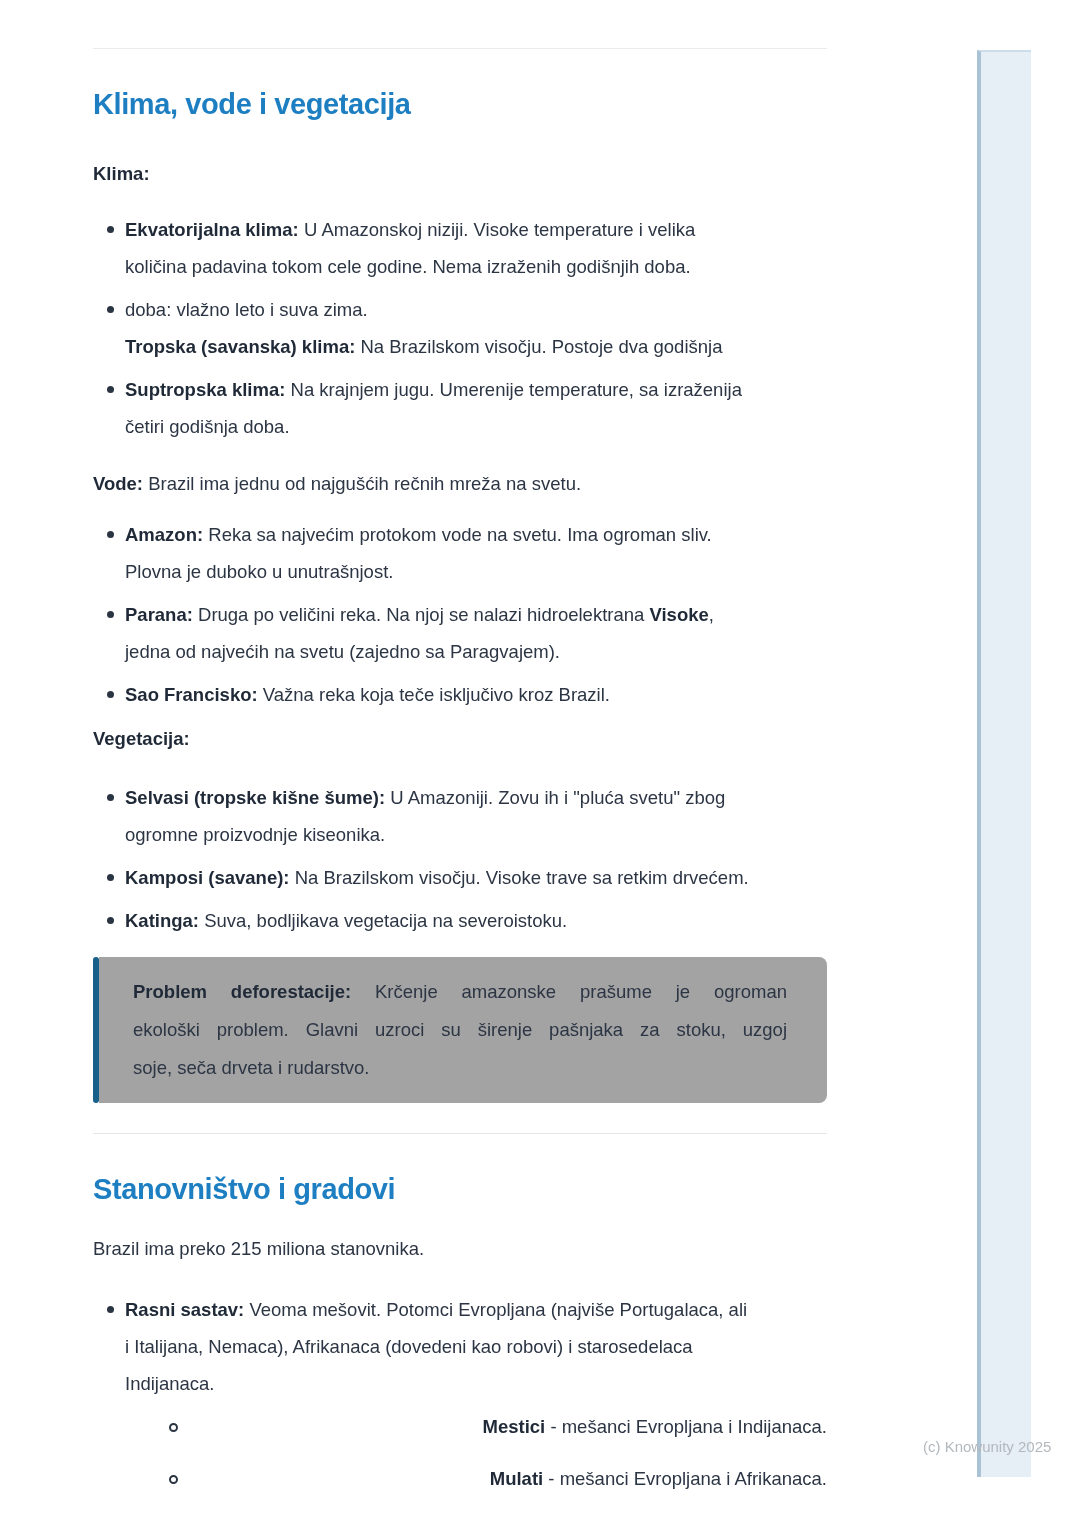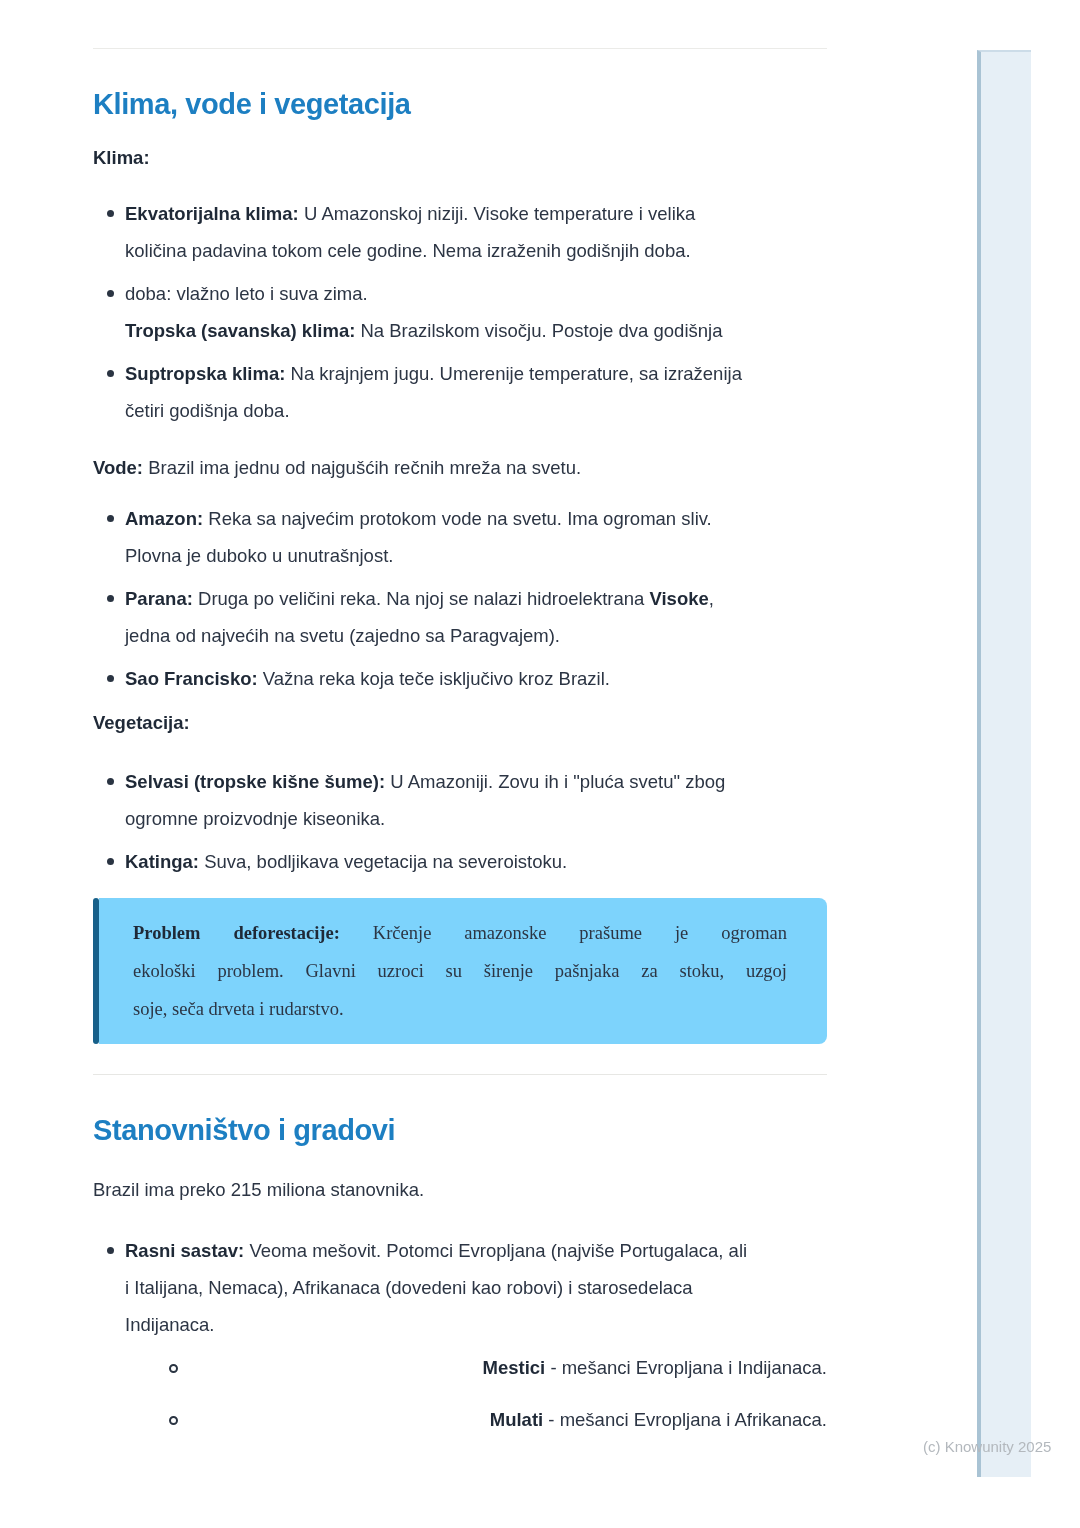--- a/index.html
+++ b/index.html
@@ -7,42 +7,42 @@
   body {
     position:relative; overflow:hidden; background:#ffffff;
     font-family:"Liberation Sans", sans-serif; color:#2c3544;
   }
   .content { position:absolute; left:93px; top:0; width:734px; }
   .top-divider { border-top:1px solid #ebebe8; margin-top:48px; height:0; }
   .section-divider { border-top:1px solid #e7e7e4; margin-top:30px; height:0; }
   h1 { font-size:29px; line-height:36px; font-weight:700; color:#1d7fc2; letter-spacing:-0.4px; }
   .h-first { margin-top:37px; }
   .h-second { margin-top:37px; }
-  .label { margin-top:24px; font-size:18.5px; line-height:24px; font-weight:700; color:#1f2937; }
+  .label { margin-top:40px; font-size:18.5px; line-height:24px; font-weight:700; color:#1f2937; }
   .para { font-size:18.5px; line-height:37px; }
   .lead-para { margin-top:20px; }
   .intro-para { margin-top:30px; line-height:24px; }
   b, strong, .term { font-weight:700; color:#1f2937; }
   .blist { margin-top:25px; }
   .blist-tight { margin-top:14px; }
   .bitem { display:flex; margin-bottom:6px; }
   .marker { flex:0 0 32px; padding-left:14px; }
   .dot { display:block; width:7px; height:7px; border-radius:50%; background:#2a3442; margin-top:15px; }
   .btext { flex:1; font-size:18.5px; line-height:37px; }
   .tline { display:block; }
   .sublist { margin:8px 0 0 42px; }
   .sitem { display:flex; margin-bottom:18px;text-align:right; }
   .smarker { flex:0 0 25px; padding-left:2px; }
   .circle { display:block; width:9px; height:9px; border:2px solid #2a3442; border-radius:50%; background:transparent; margin-top:13px; }
   .stext { flex:1; font-size:18.5px; line-height:34px; }
   .callout { margin-top:18px; display:flex; }
   .callout-bar { flex:0 0 6px; background:#17608a; border-radius:6px; }
   .callout-body {
-    flex:1; background:#7dd3fc; border-radius:0 8px 8px 0;
-    padding:16px 40px 16px 34px; font-size:18.5px; line-height:38px;font-family:Liberation Serif, serif;
+    flex:1; background:#a3a3a3; border-radius:0 8px 8px 0;
+    padding:16px 40px 16px 34px; font-size:18.5px; line-height:38px;
   }
   .jline { display:block; text-align:justify; text-align-last:justify; }
   .jline-last { display:block; text-align:left; }
   .preview-strip {
     position:absolute; left:977px; top:50px; width:54px; height:1427px;
     background:#e6eff6; border-left:4px solid #a9c3d4; border-top:2px solid #ccdce8;
     z-index:2;
   }
   .footer-credit {
     position:absolute; left:923px; top:1437px; z-index:3;
@@ -127,20 +127,28 @@
   <p class="label" style="margin-top:14px;">Vegetacija:</p>
 
   <div class="blist" style="margin-top:28px;">
     <div class="bitem">
       <span class="marker">
           <span class="dot"></span>
         </span>
       <div class="btext">
         <span class="tline"><b class="term">Selvasi (tropske kišne šume):</b> <span>U Amazoniji. Zovu ih i "pluća svetu" zbog</span></span>
         <span class="tline">ogromne proizvodnje kiseonika.</span>
+      </div>
+    </div>
+    <div class="bitem">
+      <span class="marker">
+          <span class="dot"></span>
+        </span>
+      <div class="btext">
+        <span class="tline"><b class="term">Kamposi (savane):</b> <span>Na Brazilskom visočju. Visoke trave sa retkim drvećem.</span></span>
       </div>
     </div>
     <div class="bitem">
       <span class="marker">
           <span class="dot"></span>
         </span>
       <div class="btext">
         <span class="tline"><b class="term">Katinga:</b> <span>Suva, bodljikava vegetacija na severoistoku.</span></span>
       </div>
     </div>

